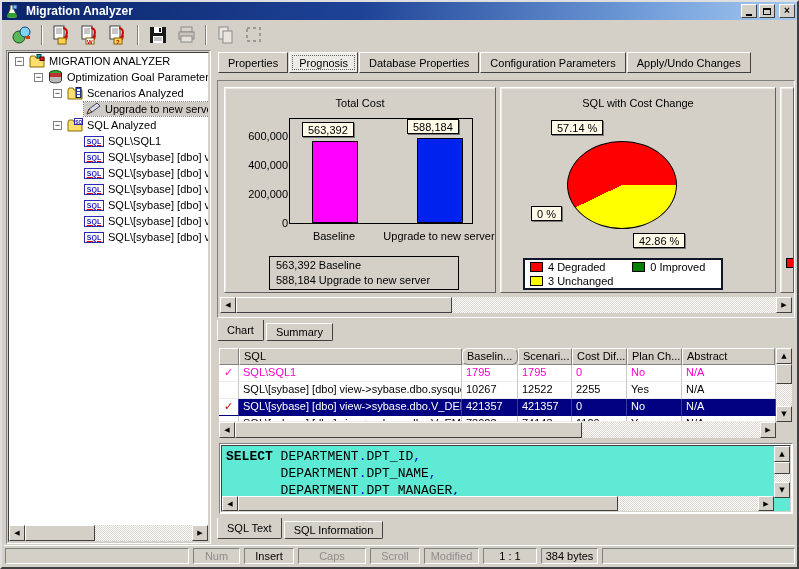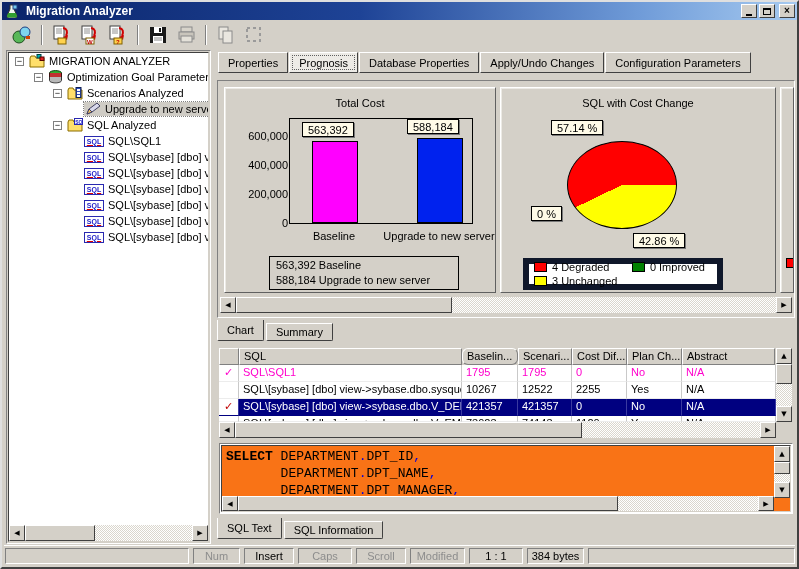--- a/index.html
+++ b/index.html
@@ -59,21 +59,21 @@
   .ctitle{position:absolute;top:9px;left:0;right:0;text-align:center;font-size:11px;color:#000;}
   .plot{position:absolute;left:64px;top:30px;width:184px;height:106px;border:1px solid #000;}
   .bar{position:absolute;bottom:0;width:46px;border:1px solid #000;}
   .valbox{position:absolute;font-size:11px;background:#fffbe8;border:1px solid #000;box-shadow:1px 1px 0 #787878;
     padding:0 5px;height:15px;line-height:14px;white-space:nowrap;color:#000;}
   .ytick{position:absolute;right:100%;margin-right:2px;font-size:11px;white-space:nowrap;color:#000;}
   .xlab{position:absolute;top:142px;font-size:11px;white-space:nowrap;transform:translateX(-50%);color:#000;}
   .legendbox1{position:absolute;left:44px;top:168px;width:190px;border:1px solid #000;background:#d4d0c8;
     font-size:11px;line-height:15px;padding:1px 6px;color:#000;}
   .pie{position:absolute;left:66px;top:53px;width:110px;height:88px;border-radius:50%;border:1px solid #000;}
-  .legendbox2{position:absolute;left:22px;top:170px;width:200px;height:32px;background:#fff;border:6px solid #0f172a;
+  .legendbox2{position:absolute;left:22px;top:170px;width:200px;height:32px;background:#fff;border:2px solid #0f172a;
     display:grid;grid-template-columns:55% 45%;align-content:center;row-gap:2px;padding:2px 5px;font-size:11px;color:#000;}
   .litem{display:flex;align-items:center;gap:5px;white-space:nowrap;}
   .lsq{width:13px;height:10px;border:1px solid #000;flex:none;}
   .chart-tabs{position:absolute;left:2px;top:270px;display:flex;gap:2px;align-items:flex-start;}
   .btab{margin-top:3px;height:18px;padding:0 9px;font-size:11px;display:flex;align-items:center;background:#d4d0c8;
     border:1px solid;border-color:#fff #404040 #404040 #fff;border-radius:0 0 2px 2px;white-space:nowrap;color:#000;}
   .btab.active{margin-top:0;height:21px;border-top:none;}
   
   .grid{position:absolute;left:4px;top:298px;width:573px;}
   .thead{display:flex;height:17px;}
@@ -85,21 +85,21 @@
     overflow:hidden;white-space:nowrap;flex:none;color:#000;}
   .checktd{text-align:center;color:#c00000;font-size:11px;padding:1px 0;}
   .tr.mag .td{color:#ff00cc;}
   .tr.sel{background:#000080;}
   .tr.sel .td{color:#fff;background:#000080;border-right-color:#3a3aa0;border-bottom-color:#000080;}
   .tr.sel .checktd{background:#fff;color:#c00000;}
   .tr.partial{height:6px;}
   
   .sqlbox{position:absolute;left:4px;top:393px;width:574px;height:71px;
     border:1px solid;border-color:#808080 #fff #fff #808080;background:#fff;}
-  .sqlinner{position:absolute;inset:1px;border:1px solid;border-color:#404040 #d4d0c8 #d4d0c8 #404040;background:#f97316;overflow:hidden;}
+  .sqlinner{position:absolute;inset:1px;border:1px solid;border-color:#404040 #d4d0c8 #d4d0c8 #404040;background:#5eead4;overflow:hidden;}
   .sqltext{position:absolute;left:4px;top:2px;right:20px;bottom:16px;overflow:hidden;
     font-family:"Liberation Mono","DejaVu Sans Mono",monospace;font-size:13px;line-height:17px;white-space:pre;color:#000;}
   .sql-kw{font-weight:bold;}
   .sql-punct{color:#0000dd;}
   .sql-tabs{position:absolute;left:2px;top:468px;display:flex;gap:2px;align-items:flex-start;}
   
   .statusbar{position:absolute;left:2px;right:2px;bottom:1px;height:21px;display:flex;align-items:center;gap:4px;
     padding-left:1px;border-top:1px solid #fff;}
   .spanel{height:16px;border:1px solid;border-color:#808080 #fff #fff #808080;font-size:11px;
     display:flex;align-items:center;justify-content:center;padding:0 4px;flex:none;color:#000;white-space:nowrap;}
@@ -316,24 +316,24 @@
       <span class="tab-top">
           <span>Properties</span>
         </span>
       <span class="tab-top active">
           <span>Prognosis</span>
         </span>
       <span class="tab-top">
           <span>Database Properties</span>
         </span>
       <span class="tab-top">
+          <span>Configuration Parameters</span>
+        </span>
+      <span class="tab-top">
           <span>Apply/Undo Changes</span>
-        </span>
-      <span class="tab-top">
-          <span>Configuration Parameters</span>
         </span>
     </div>
 
     <div class="chartbox">
 
       <div class="cpanel" style="left:6px;width:272px;padding-left:38px;">
         <div class="ctitle">Total Cost</div>
         <div class="plot">
           <span class="ytick" style="bottom: -6px;">0</span>
           <span class="ytick" style="bottom: 23px;">200,000</span>
@@ -489,21 +489,21 @@
       <span class="btab">
           <span>SQL Information</span>
         </span>
     </div>
   </div>
 
   <div class="statusbar">
     <span class="spanel" style="width:184px;"></span>
     <span class="spanel dim" style="width:47px;">Num</span>
     <span class="spanel" style="width:50px;">Insert</span>
-    <span class="spanel dim" style="width:54px;">Caps</span>
+    <span class="spanel dim" style="width:68px;">Caps</span>
     <span class="spanel dim" style="width:50px;">Scroll</span>
     <span class="spanel dim" style="width:55px;">Modified</span>
     <span class="spanel" style="width:54px;">1 : 1</span>
     <span class="spanel" style="width:57px;">384 bytes</span>
     <span class="spanel" style="flex:1;"></span>
   </div>
 
 </div>
 
 </body></html>

